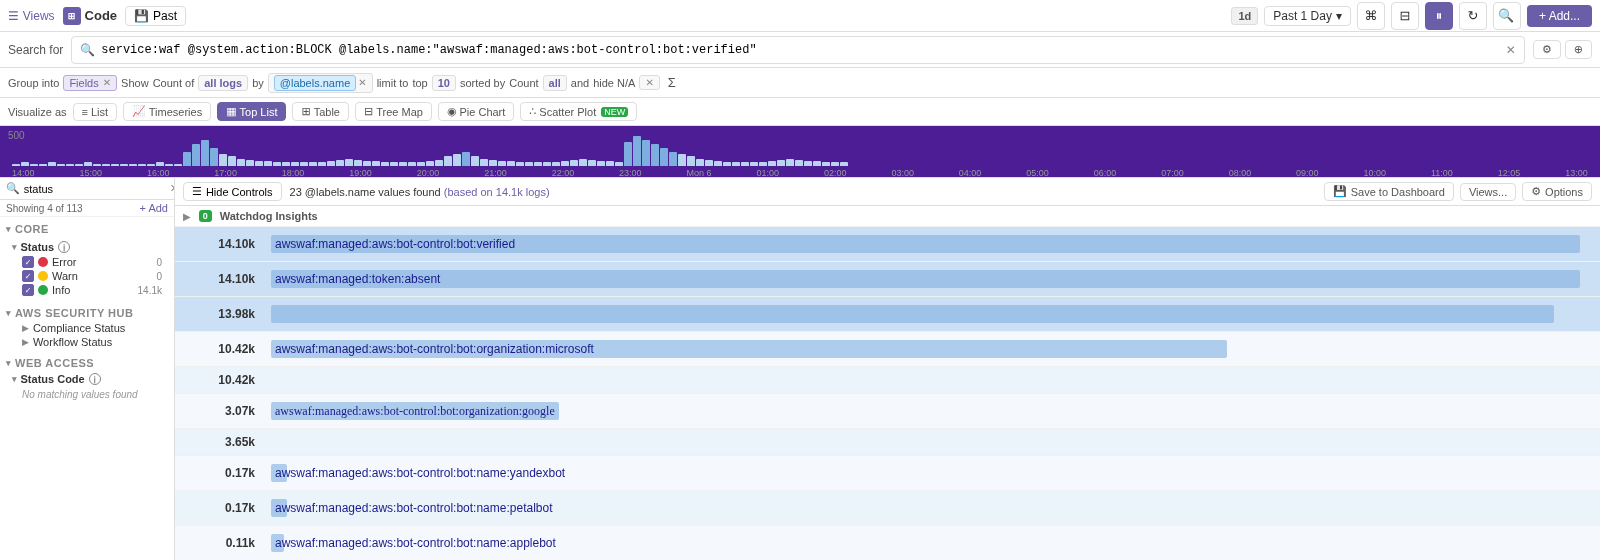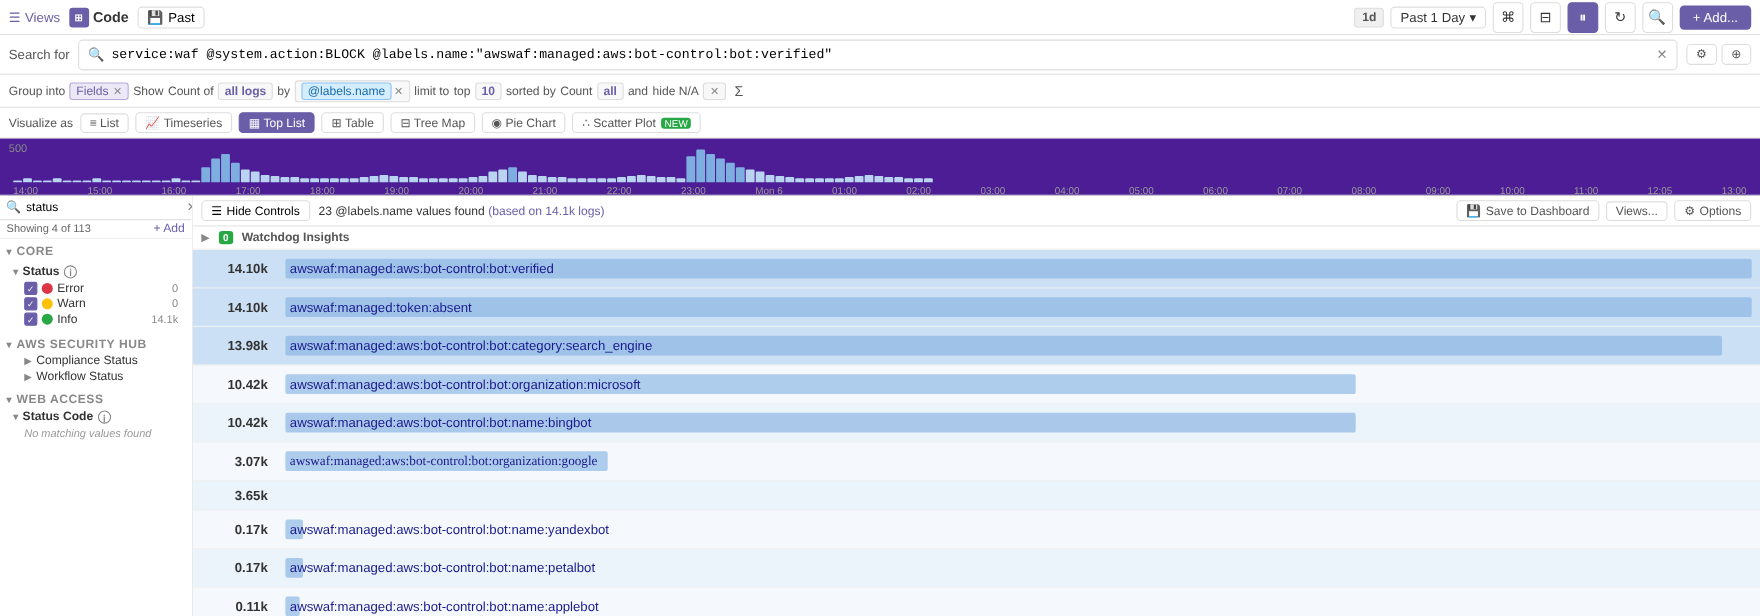--- a/index.html
+++ b/index.html
@@ -92,21 +92,21 @@
     .toolbar-btn { display: flex; align-items: center; gap: 4px; border: 1px solid #ddd; border-radius: 4px; padding: 2px 8px; font-size: 11px; cursor: pointer; background: #fff; color: #555; }
     
     
     .watchdog-row { display: flex; align-items: center; padding: 4px 8px; background: #fff; border-bottom: 1px solid #f0f0f0; gap: 8px; }
     .watchdog-icon { background: #28a745; color: white; font-size: 9px; font-weight: bold; border-radius: 3px; padding: 1px 4px; display: flex; align-items: center; gap: 2px; }
     .watchdog-label { font-size: 11px; color: #555; font-weight: 600; }
     .expand-icon { color: #888; font-size: 10px; cursor: pointer; }
 
     
     .data-table { flex: 1; overflow-y: auto; }
-    .data-row { display: flex; align-items: center; padding: 6px 8px; border-bottom: 1px solid #f0f0f0; cursor: pointer; }
+    .data-row { display: flex; align-items: center; padding: 6px 20px; border-bottom: 1px solid #f0f0f0; cursor: pointer; }
     .data-row:nth-child(odd) { background: #ebf3fb; }
     .data-row:nth-child(even) { background: #f5f9fd; }
     .data-row.selected { background: #cce0f5; }
     .data-count { font-size: 12px; font-weight: 600; color: #333; width: 60px; text-align: right; margin-right: 16px; flex-shrink: 0; }
     .data-bar-cell { flex: 1; position: relative; }
     .data-bar { height: 18px; background: #7eaee0; border-radius: 2px; opacity: 0.6; }
     .data-label { font-size: 12px; color: #1a1a8c; position: absolute; left: 4px; top: 50%; transform: translateY(-50%); white-space: nowrap; }
   </style>
 </head>
 <body>
@@ -470,36 +470,31 @@
           <span class="data-count">14.10k</span>
           <div class="data-bar-cell" style="position: relative; height: 22px;">
             <div class="data-bar" style="width: 100%; height: 18px; margin: 2px 0px;"></div>
             <span class="data-label">awswaf:managed:token:absent</span>
           </div>
         </div>
         <div class="data-row selected">
           <span class="data-count">13.98k</span>
           <div class="data-bar-cell" style="position: relative; height: 22px;">
             <div class="data-bar" style="width: 98%; height: 18px; margin: 2px 0px;"></div>
-            <span class="data-label">awswaf:managed:aws:bot-control:bot:category:search_engine</span>
           </div>
         </div>
         <div class="data-row">
           <span class="data-count">10.42k</span>
           <div class="data-bar-cell" style="position: relative; height: 22px;">
             <div class="data-bar" style="width: 73%; height: 18px; margin: 2px 0px;"></div>
             <span class="data-label">awswaf:managed:aws:bot-control:bot:organization:microsoft</span>
           </div>
         </div>
         <div class="data-row">
           <span class="data-count">10.42k</span>
-          <div class="data-bar-cell" style="position: relative; height: 22px;">
-            <div class="data-bar" style="width: 73%; height: 18px; margin: 2px 0px;"></div>
-            <span class="data-label">awswaf:managed:aws:bot-control:bot:name:bingbot</span>
-          </div>
         </div>
         <div class="data-row">
           <span class="data-count">3.07k</span>
           <div class="data-bar-cell" style="position: relative; height: 22px; font-family: Liberation Serif, serif;">
             <div class="data-bar" style="width: 22%; height: 18px; margin: 2px 0px;"></div>
             <span class="data-label">awswaf:managed:aws:bot-control:bot:organization:google</span>
           </div>
         </div>
         <div class="data-row">
           <span class="data-count">3.65k</span>

